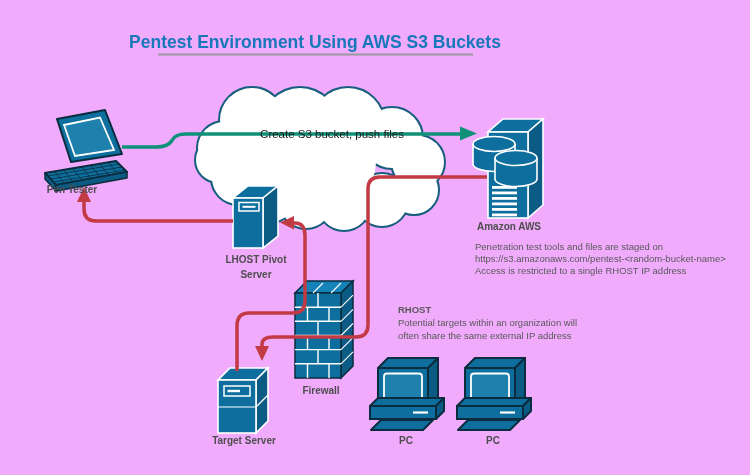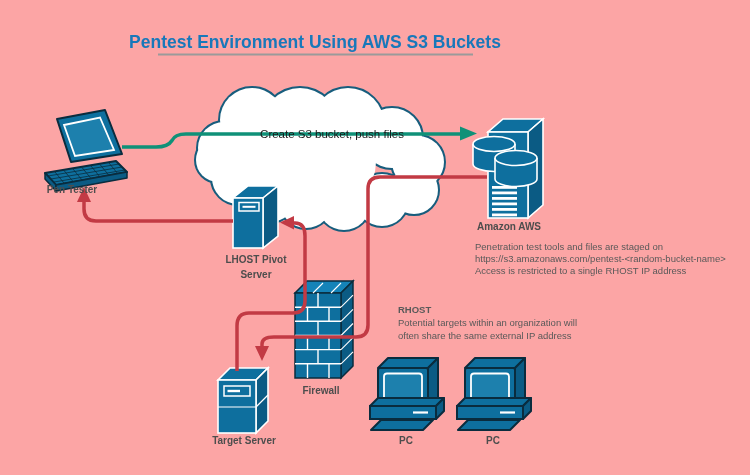--- a/index.html
+++ b/index.html
@@ -1,16 +1,16 @@
 <!DOCTYPE html>
 <html><head>
 <meta charset="utf-8">
 <style>
   html,body{margin:0;padding:0;background:#000;}
-  .stage{position:relative;width:750px;height:475px;background:#fca5a5;overflow:hidden;
+  .stage{position:relative;width:750px;height:475px;background:#f0abfc;overflow:hidden;
          font-family:"Liberation Sans", sans-serif;text-align:center;}
   svg{display:block;}
   text{font-family:"Liberation Sans", sans-serif;}
   .title-text{font-size:17.5px;font-weight:bold;fill:#1878ba;}
   .cloud-text{font-size:11.5px;fill:#1a1a1a;}
   .node-label{font-size:10px;font-weight:bold;fill:#4d4d4d;}
   .note-text{font-size:9.5px;fill:#595959;}
   .note-title{font-size:9.5px;font-weight:bold;fill:#595959;}
 </style>
 </head>

